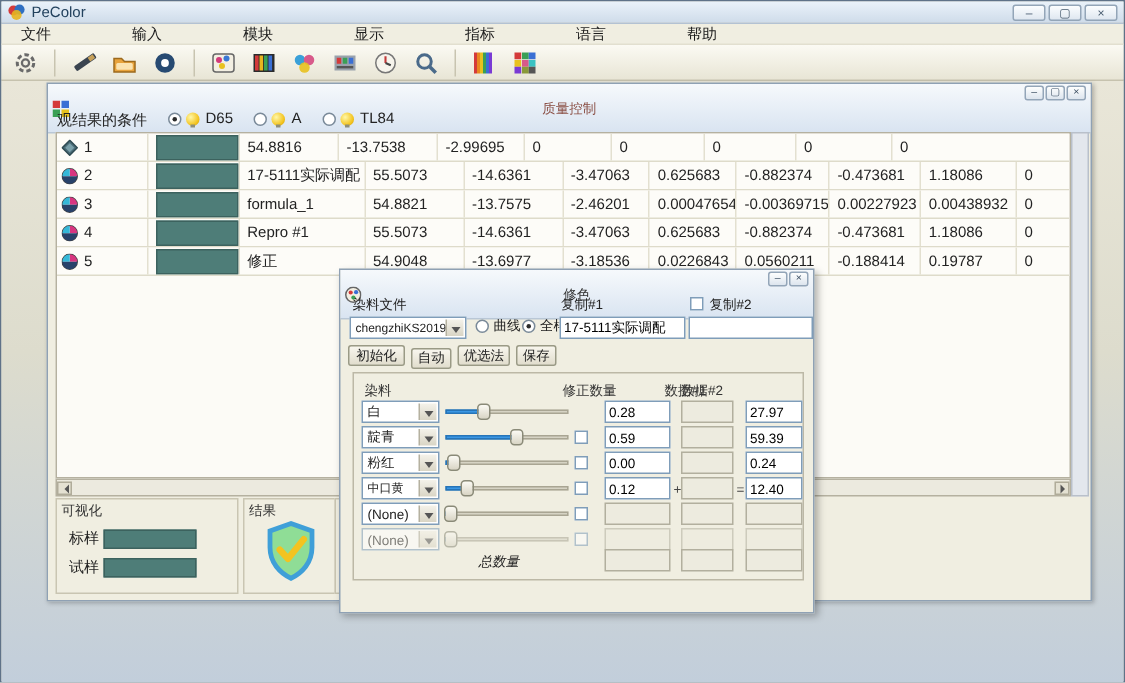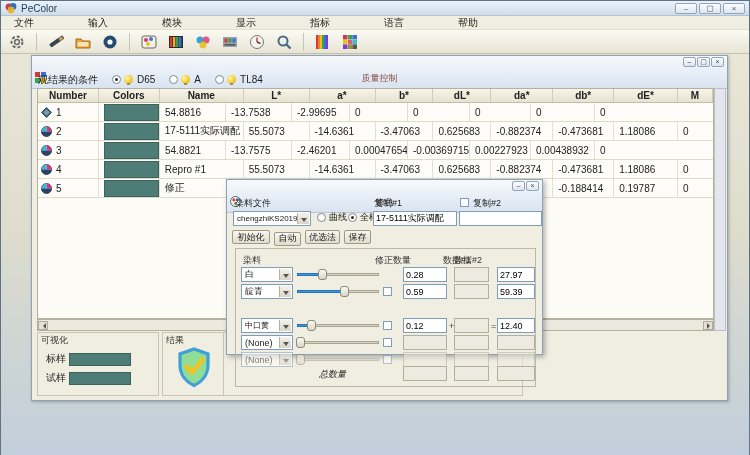--- a/index.html
+++ b/index.html
@@ -20,21 +20,21 @@
   
   .toolbar { height:24px; background:linear-gradient(180deg,#fbfaf3,#e8e5d5); border-bottom:1px solid #c6c2ae; display:flex; align-items:center; padding-left:6px; gap:7px; }
   .tsep { width:1px; height:18px; background:#c8c4b0; margin:0 2px; }
   .tico { width:20px; height:20px; display:flex; align-items:center; justify-content:center; }
 
   
   .mdi { position:relative; width:748px; height:401px; background:linear-gradient(180deg,#e9e6d8 0%,#dddccd 45%,#c2cedb 100%); }
 
   
   .qcwin { position:absolute; left:30px; top:1px; width:697px; height:346px; background:#f0eee1; border:1px solid #8fa1b4; box-shadow:1px 1px 3px rgba(0,0,0,.25); }
-  .childbar { position:relative; height:13px; background:linear-gradient(180deg,#f6f9fc,#d9e4f1); border-bottom:1px solid #b9c7d6; display:flex; padding:16px 3px; }
+  .childbar { position:relative; height:13px; background:linear-gradient(180deg,#f6f9fc,#d9e4f1); border-bottom:1px solid #b9c7d6; display:flex; align-items:center; padding:16px 3px; }
   .childbar .ctitle { position:absolute; left:0; right:0; text-align:center; font-size:9px; color:#8a4f45; }
   .childbtns { position:absolute; right:3px; top:1px; display:flex; gap:1px; }
   .childbtn { width:13px; height:10px; border:1px solid #93a5b8; border-radius:2px; background:linear-gradient(180deg,#fdfefe,#dde5ee); font-size:7px; line-height:8px; text-align:center; color:#3c4f63; }
 
   .condrow { position:absolute; left:6px; top:16px; height:15px; display:flex; align-items:center; gap:6px; }
   .condrow .grp { display:flex; align-items:center; gap:3px; margin-left:8px; }
   .radio { width:9px; height:9px; border-radius:50%; border:1px solid #7a8a99; background:#fff; position:relative; }
   .radio.checked::after { content:""; position:absolute; left:2px; top:2px; width:3px; height:3px; border-radius:50%; background:#2c2c2c; }
   .bulb { width:9px; height:9px; border-radius:50%; background:radial-gradient(circle at 35% 35%,#fff7a8,#f3c31c 65%,#c08d12); position:relative; margin-right:1px; }
   .bulb::after { content:""; position:absolute; left:3px; top:8px; width:3px; height:2px; background:#8f8f7a; }
@@ -58,21 +58,21 @@
   .vscroll { position:absolute; left:682px; top:32px; width:12px; height:243px; background:#e3e7ed; border:1px solid #b9c0ca; }
 
   
   .panel { position:absolute; top:276px; height:64px; border:1px solid #c9c5b2; background:#f0eee1; }
   .plabel { position:absolute; left:3px; top:1px; font-size:9px; color:#333; }
   .vizrow { position:absolute; left:8px; display:flex; align-items:center; gap:3px; }
   .vizswatch { width:62px; height:13px; border:1px solid #3c625e; }
   .shield { position:absolute; left:12px; top:13px; }
 
   
-  .dialog { position:absolute; left:225px; top:125px; width:317px; height:176px; background:#f0eee1; border:1px solid #8fa1b4; box-shadow:2px 2px 5px rgba(0,0,0,.3); z-index:5; }
+  .dialog { position:absolute; left:225px; top:125px; width:317px; height:230px; background:#f0eee1; border:1px solid #8fa1b4; box-shadow:2px 2px 5px rgba(0,0,0,.3); z-index:5; }
   .dialog .childbar .ctitle { color:#333; }
   .dlabel { position:absolute; font-size:9px; color:#222; }
   .combo { position:absolute; height:15px; background:#fff; border:1px solid #7f9db9; display:flex; align-items:center; padding-left:3px; font-size:9px; }
   .combo .arrowbox { position:absolute; right:1px; top:1px; bottom:1px; width:12px; background:linear-gradient(180deg,#f4f2ea,#d9d5c5); border-left:1px solid #b5b1a0; }
   .combo .arrowbox::after { content:""; position:absolute; left:3px; top:5px; border:3px solid transparent; border-top:4px solid #555; }
   .txt { position:absolute; height:15px; background:#fff; border:1px solid #7f9db9; font-size:9px; padding:0 2px; font-family:"Liberation Sans",sans-serif; }
   .txt.dis { background:#edebdf; border-color:#b2af9e; }
   .chk { position:absolute; width:9px; height:9px; background:#fff; border:1px solid #7f9db9; }
   .btn { position:absolute; height:14px; border:1px solid #9a9a86; border-radius:2px; background:linear-gradient(180deg,#f8f6ee,#e1ddcd); font-size:9px; text-align:center; line-height:12px; color:#222; }
   .groupbox { position:absolute; left:8px; top:68px; width:301px; height:139px; border:1px solid #bcb8a6; }
@@ -249,33 +249,20 @@
           <span>A</span>
         </span>
         <span class="grp">
           <span class="radio"></span>
           <span class="bulb"></span>
           <span>TL84</span>
         </span>
       </div>
 
       <div class="tbl">
-        <div class="tr hd">
-          <div class="td c0">Number</div>
-          <div class="td c1">Colors</div>
-          <div class="td c2">Name</div>
-          <div class="td c3">L*</div>
-          <div class="td c4">a*</div>
-          <div class="td c5">b*</div>
-          <div class="td c6">dL*</div>
-          <div class="td c7">da*</div>
-          <div class="td c8">db*</div>
-          <div class="td c9">dE*</div>
-          <div class="td c10">M</div>
-        </div>
 
         <div class="tr">
           <div class="td c0 numcell">
               <svg width="11" height="11">
                 <polygon points="5.5,0.5 10.5,5.5 5.5,10.5 0.5,5.5" fill="#4a6d78" stroke="#2e4a52"></polygon>
                 <polygon points="5.5,2.5 8.5,5.5 5.5,8.5 2.5,5.5" fill="#7aa0aa"></polygon>
               </svg>
               <span>1</span>
             </div>
           <div class="td c1">
@@ -321,20 +308,21 @@
                 <circle cx="5.5" cy="5.5" r="5" fill="#fff" stroke="#444"></circle>
                 <path d="M5.5 5.5 L5.5 .5 A5 5 0 0 1 10.5 5.5 Z" fill="#d83580"></path>
                 <path d="M5.5 5.5 L.5 5.5 A5 5 0 0 1 5.5 .5 Z" fill="#35b8d8"></path>
                 <path d="M5.5 5.5 L10.5 5.5 A5 5 0 0 1 .5 5.5 Z" fill="#28426a"></path>
               </svg>
               <span>3</span>
             </div>
           <div class="td c1">
               <div class="swatch" style="background: rgb(78, 125, 120);"></div>
             </div>
+          <div class="td c2">formula_1</div>
           <div class="td c3">54.8821</div>
           <div class="td c4">-13.7575</div>
           <div class="td c5">-2.46201</div>
           <div class="td c6">0.00047654</div>
           <div class="td c7">-0.00369715</div>
           <div class="td c8">0.00227923</div>
           <div class="td c9">0.00438932</div>
           <div class="td c10">0</div>
         </div>
 
@@ -494,20 +482,35 @@
             <div class="track"></div>
             <div class="fill"></div>
             <div class="thumb"></div>
           </div>
         <span class="chk"></span>
         <input class="txt in1" style="top: 0px;" readonly="" value="0.59">
         <input class="txt dis in2" style="top: 0px;" readonly="">
         <input class="txt in3" style="top: 0px;" readonly="" value="59.39">
       </div>
 
+      <div class="drow" style="top:121px;">
+        <div class="combo">
+            <span>粉红</span>
+            <span class="arrowbox"></span>
+          </div>
+        <div class="slider" style="--pct: 6%;">
+            <div class="track"></div>
+            <div class="fill"></div>
+            <div class="thumb"></div>
+          </div>
+        <span class="chk"></span>
+        <input class="txt in1" style="top: 0px;" readonly="" value="0.00">
+        <input class="txt dis in2" style="top: 0px;" readonly="">
+        <input class="txt in3" style="top: 0px;" readonly="" value="0.24">
+      </div>
 
       <div class="drow" style="top:138px;">
         <div class="combo">
             <span style="font-size:8px;">中口黄</span>
             <span class="arrowbox"></span>
           </div>
         <div class="slider" style="--pct: 17%;">
             <div class="track"></div>
             <div class="fill"></div>
             <div class="thumb"></div>

